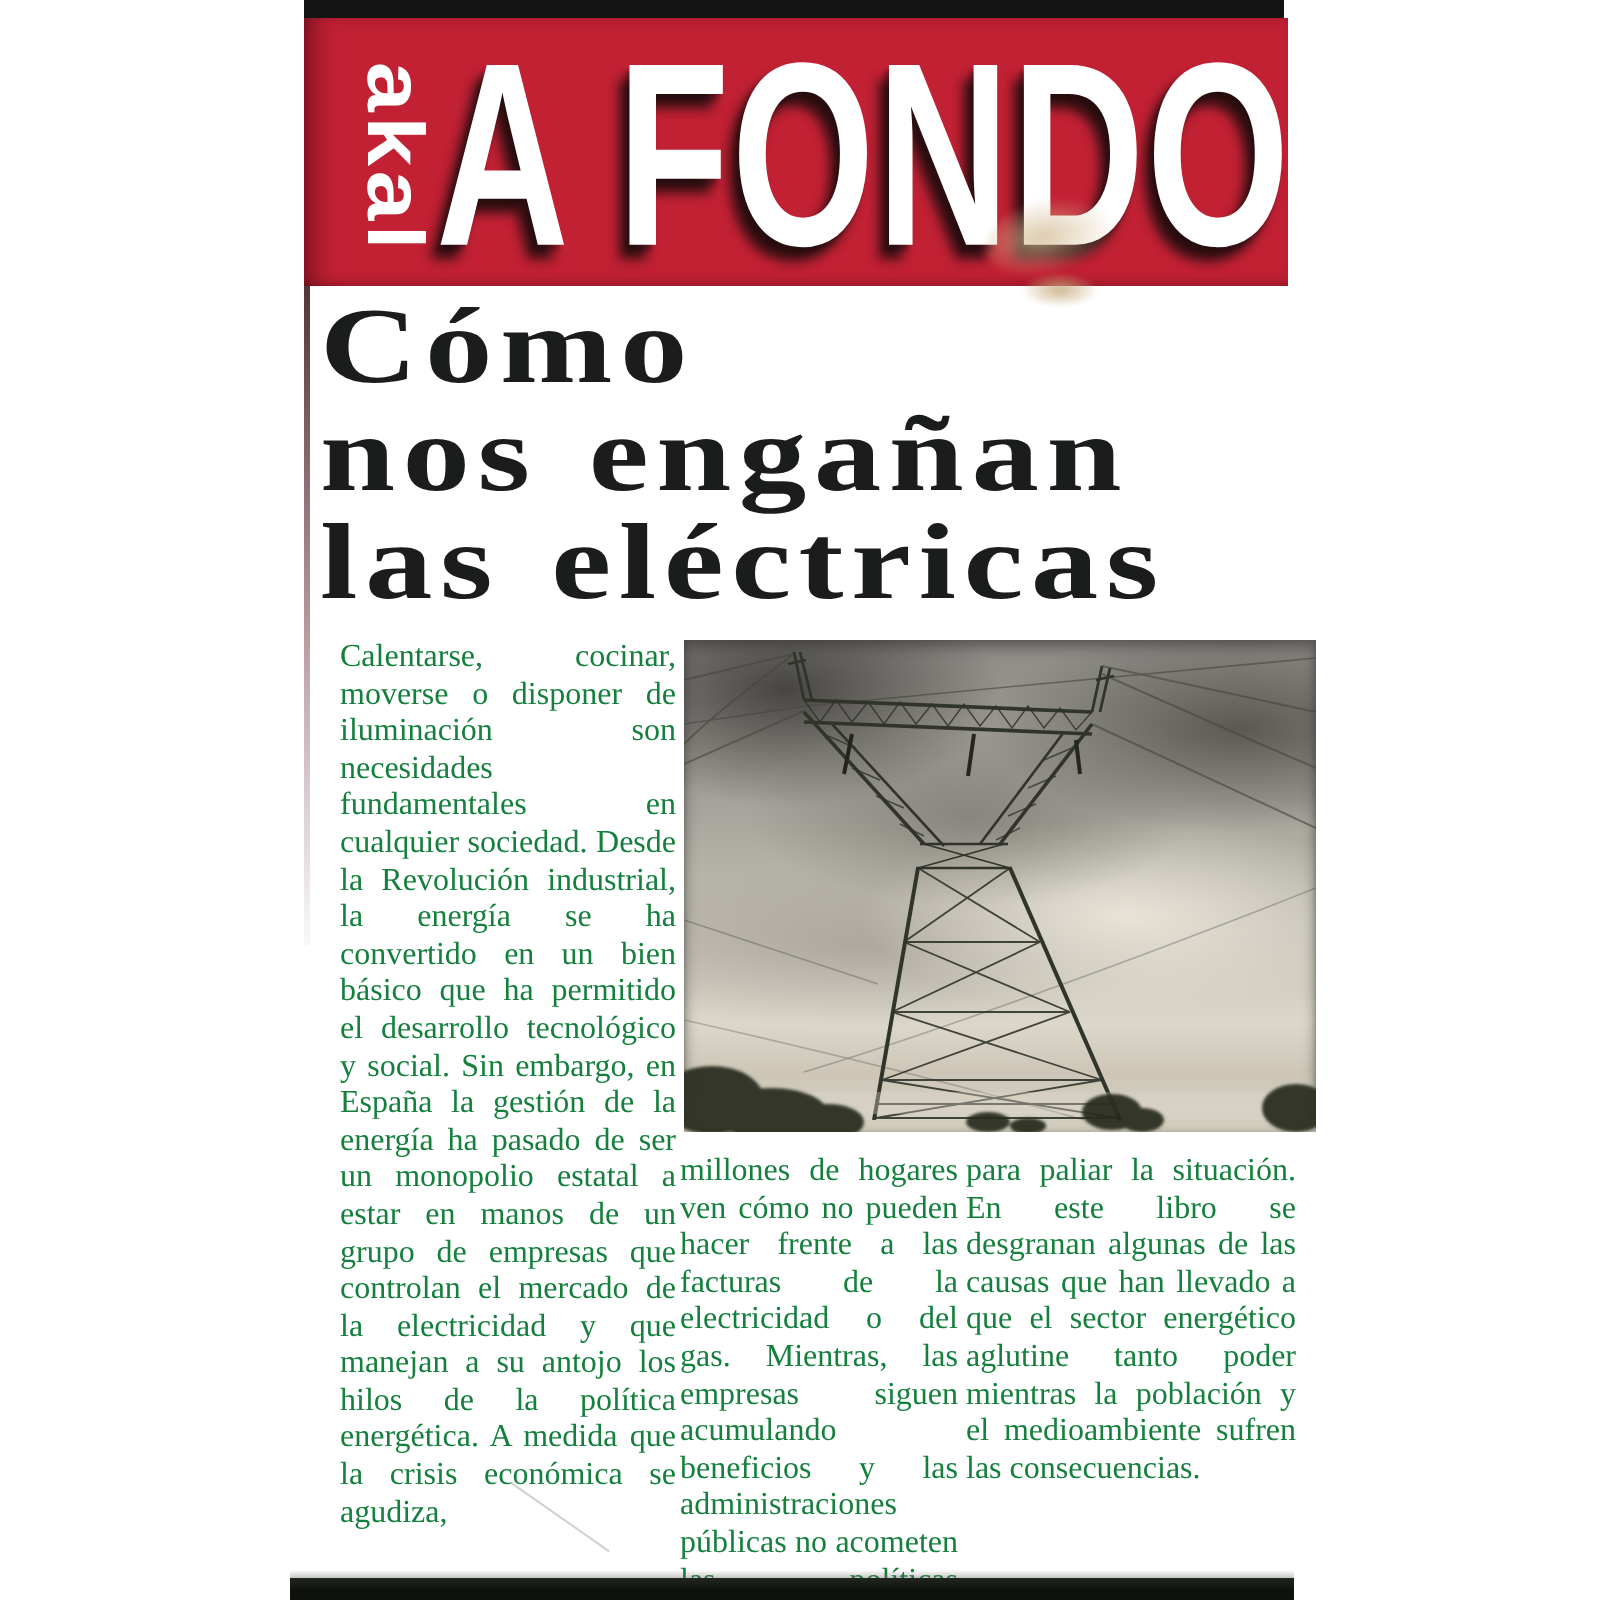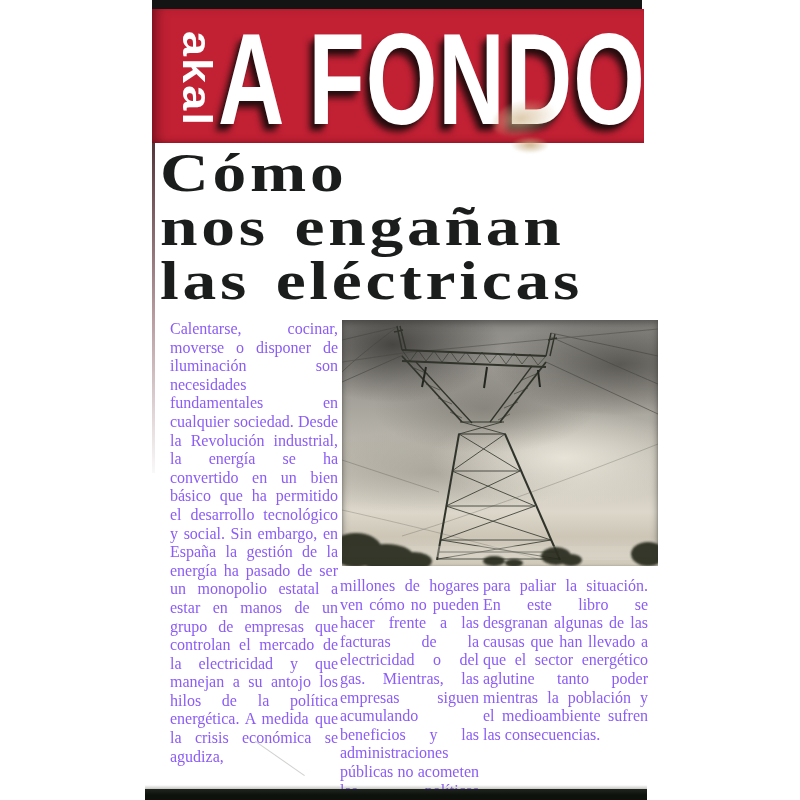--- a/index.html
+++ b/index.html
@@ -47,21 +47,21 @@
          background:
            radial-gradient(ellipse 55% 38% at 16% 10%, rgba(58,56,53,.85), rgba(58,56,53,0) 62%),
            radial-gradient(ellipse 62% 32% at 88% 18%, rgba(70,68,63,.75), rgba(70,68,63,0) 65%),
            radial-gradient(ellipse 50% 26% at 45% 36%, rgba(110,107,100,.55), rgba(110,107,100,0) 70%),
            radial-gradient(ellipse 60% 28% at 70% 56%, rgba(238,234,222,.85), rgba(238,234,222,0) 70%),
            radial-gradient(ellipse 70% 24% at 28% 62%, rgba(145,141,132,.5), rgba(145,141,132,0) 70%),
            linear-gradient(180deg,#8d8b86 0%,#a4a19a 32%,#c3bfb4 58%,#dcd7ca 78%,#cdc6b7 88%,#d8d4c7 100%);}
   .photo svg{position:absolute;left:0;top:0;}
 
   
-  .col{position:absolute;color:#8b5cf6;font-size:16px;line-height:18.6px;
+  .col{position:absolute;color:#15803d;font-size:16px;line-height:18.6px;
        text-align:justify;font-family:"Liberation Serif",serif;}
   .col-1{left:170px;top:320px;width:168px;height:450px;}
   .col-2{left:340px;top:577px;width:139px;height:212px;}
   .col-3{left:483px;top:577px;width:165px;height:212px;}
 </style>
 </head>
 <body>
 
 <div>
 

